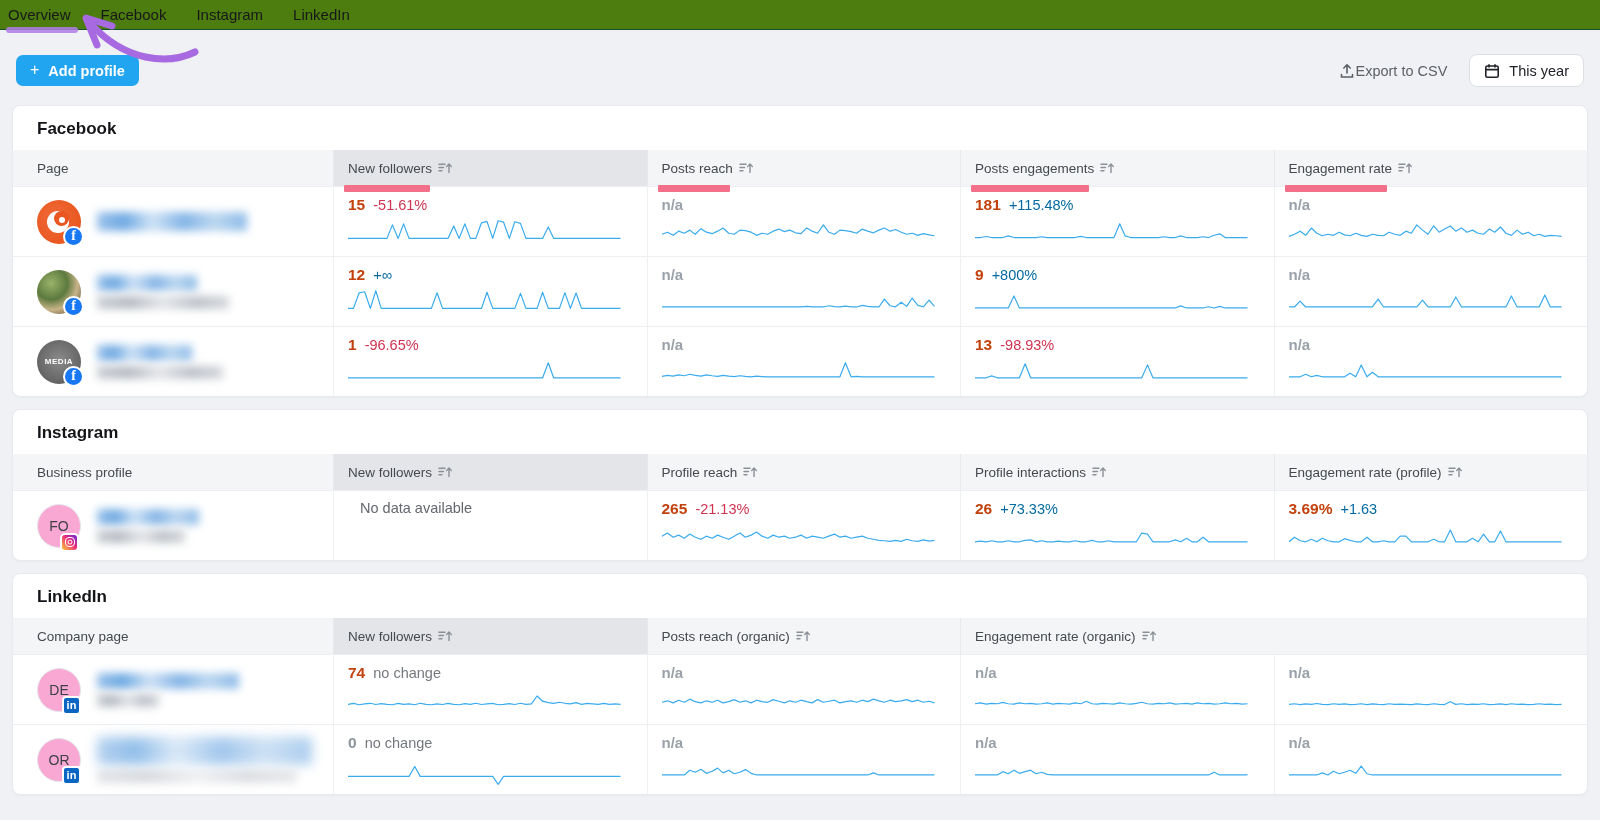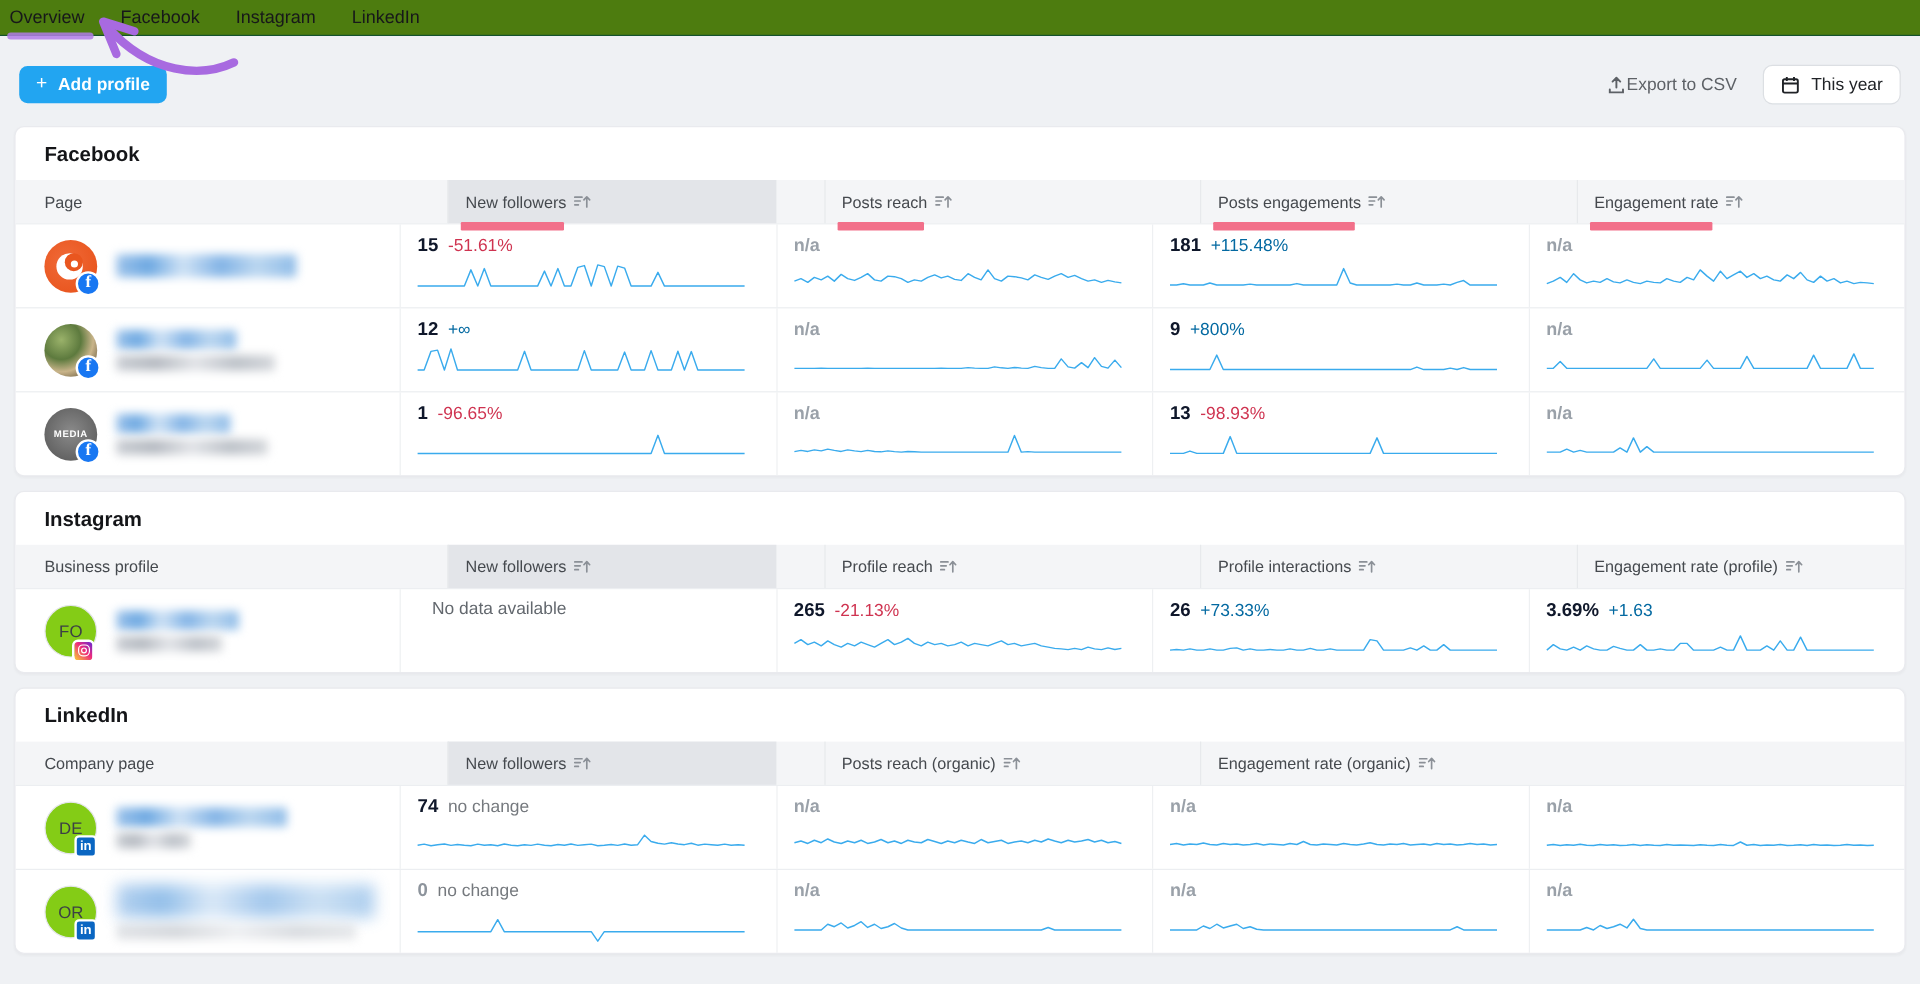--- a/index.html
+++ b/index.html
@@ -27,21 +27,21 @@
                height:33px; padding:0 14px; border-radius:8px; font-size:14.5px; color:#202327; cursor:pointer;
                font-family:"Liberation Sans", sans-serif; }
   .ic { display:inline-block; }
 
   
   .card { background:#fff; border-radius:8px; margin:0 12px 12px 12px; border:1px solid #e9eaee;
           box-shadow:0 1px 2px rgba(40,42,48,.04); overflow:visible; }
   .card-title { font-size:17px; font-weight:700; color:#141518; padding:13px 24px 11px 24px; }
 
   .trow { display:grid; grid-template-columns:320px 1fr 1fr 1fr 1fr; }
-  .thead { background:#f4f5f7; height:36px;gap:40px; }
+  .thead { background:#f4f5f7; height:36px; }
   .th { display:flex; align-items:center; gap:6px; font-size:13.5px; color:#45494e;
         padding-left:14px; position:relative; border-left:1px solid #e7e9ec; cursor:pointer; }
   .th.entity { padding-left:24px; border-left:none; cursor:default; }
   .th.sorted { background:#e3e5e9; }
   .sort-ic { width:15px; height:12px; flex:0 0 auto; }
   .colbar { position:absolute; left:10px; bottom:-6px; height:7px; background:#f2708a; border-radius:1px; z-index:3; }
 
   .prow { height:70px; border-top:1px solid #eceef1; }
   .prow > div { border-left:1px solid #eef0f2; }
   .prow > div:first-child { border-left:none; }
@@ -50,40 +50,40 @@
   .entity-cell { display:flex; align-items:center; gap:16px; padding-left:24px; }
   .av-wrap { position:relative; width:44px; height:44px; flex:0 0 auto; }
   .avatar { width:44px; height:44px; border-radius:50%; display:flex; align-items:center; justify-content:center; overflow:hidden; }
   .av-semrush { background:radial-gradient(circle at 40% 40%, #f06a38, #e9561f 75%); position:relative; }
   .av-semrush .s1 { position:absolute; width:22px; height:22px; background:#fff; border-radius:50%; left:10px; top:11px; }
   .av-semrush .s2 { position:absolute; width:15px; height:15px; background:#e9561f; border-radius:50%; left:17px; top:11px; }
   .av-semrush .s3 { position:absolute; width:6px; height:6px; background:#fff; border-radius:50%; left:22px; top:17px; }
   .av-cartoon { background:radial-gradient(circle at 32% 30%, #9ab26a, #5d7a3e 38%, #c9b48a 62%, #6d5f43 85%); }
   .av-media { background:radial-gradient(circle at 50% 45%, #8a8a8a, #5f5f5f 80%); color:#fff; font-size:8px; font-weight:700;
               letter-spacing:.5px; text-align:center; }
-  .av-text { background:#84cc16; border:1px solid #e4e6ea; color:#3c4045; font-size:14px; }
+  .av-text { background:#f9a8d4; border:1px solid #e4e6ea; color:#3c4045; font-size:14px; }
   .badge { position:absolute; display:flex; align-items:center; justify-content:center; }
   .badge-fb { right:-3px; bottom:-3px; width:21px; height:21px; border-radius:50%; background:#1877f2;
               color:#fff; font-size:14px; font-weight:700; border:2px solid #fff; font-family:"Liberation Serif", serif; }
   .badge-li { right:0px; bottom:-3px; width:19px; height:19px; border-radius:4px; background:#0a66c2;
               color:#fff; font-size:11px; font-weight:700; border:2px solid #fff; }
   .badge-ig { right:2px; bottom:-4px; width:19px; height:19px; border-radius:5px; border:2px solid #fff;
               background:linear-gradient(45deg,#f9ce34,#ee2a7b 55%,#6228d7); position:absolute; }
   .badge-ig i { position:absolute; inset:2.5px; border:1.5px solid #fff; border-radius:4px; }
   .badge-ig b { position:absolute; width:5px; height:5px; border:1.5px solid #fff; border-radius:50%; left:50%; top:50%; transform:translate(-50%,-50%); }
   .names { display:flex; flex-direction:column; gap:5px; }
   .blur { border-radius:2px; filter:blur(4px); }
   .blur-blue { height:16px; background:linear-gradient(90deg,#9cc2ea,#6ea9e2 18%,#cfe2f5 37%,#83b4e6 58%,#bcd7f0 78%,#8fbce8); }
   .blur-gray { height:13px; background:linear-gradient(90deg,#c9cdd3,#b5bac1 25%,#e2e4e8 50%,#bcc1c8 75%,#d4d7db); }
   .blur-blue.tall { height:28px; filter:blur(6px); opacity:.75; }
 
   
   .metric-cell { padding:9px 24px 0 14px; overflow:visible; }
   .mline { display:flex; align-items:baseline; gap:8px; white-space:nowrap; }
-  .metric-value { font-size:15.5px; font-weight:700; color:#0f172a; }
+  .metric-value { font-size:15.5px; font-weight:700; color:#c2410c; }
   .metric-value[data-kind="na"] { color:#9aa1a9; font-weight:700; font-size:15px; }
   .metric-value[data-kind="muted"] { color:#8d949c; }
   .metric-value[data-kind="nodata"] { color:#63686e; font-weight:400; font-size:14.5px;margin-left:12px; }
   .metric-delta { font-size:14.5px; }
   .metric-delta[data-trend="down"] { color:#cf3350; }
   .metric-delta[data-trend="up"] { color:#0369a1; }
   .metric-delta[data-trend="flat"] { color:#75797e; }
   .spark { width:calc(100% - 2px); height:26px; margin-top:1px; overflow:visible; display:block; }
 </style>
 </head>

